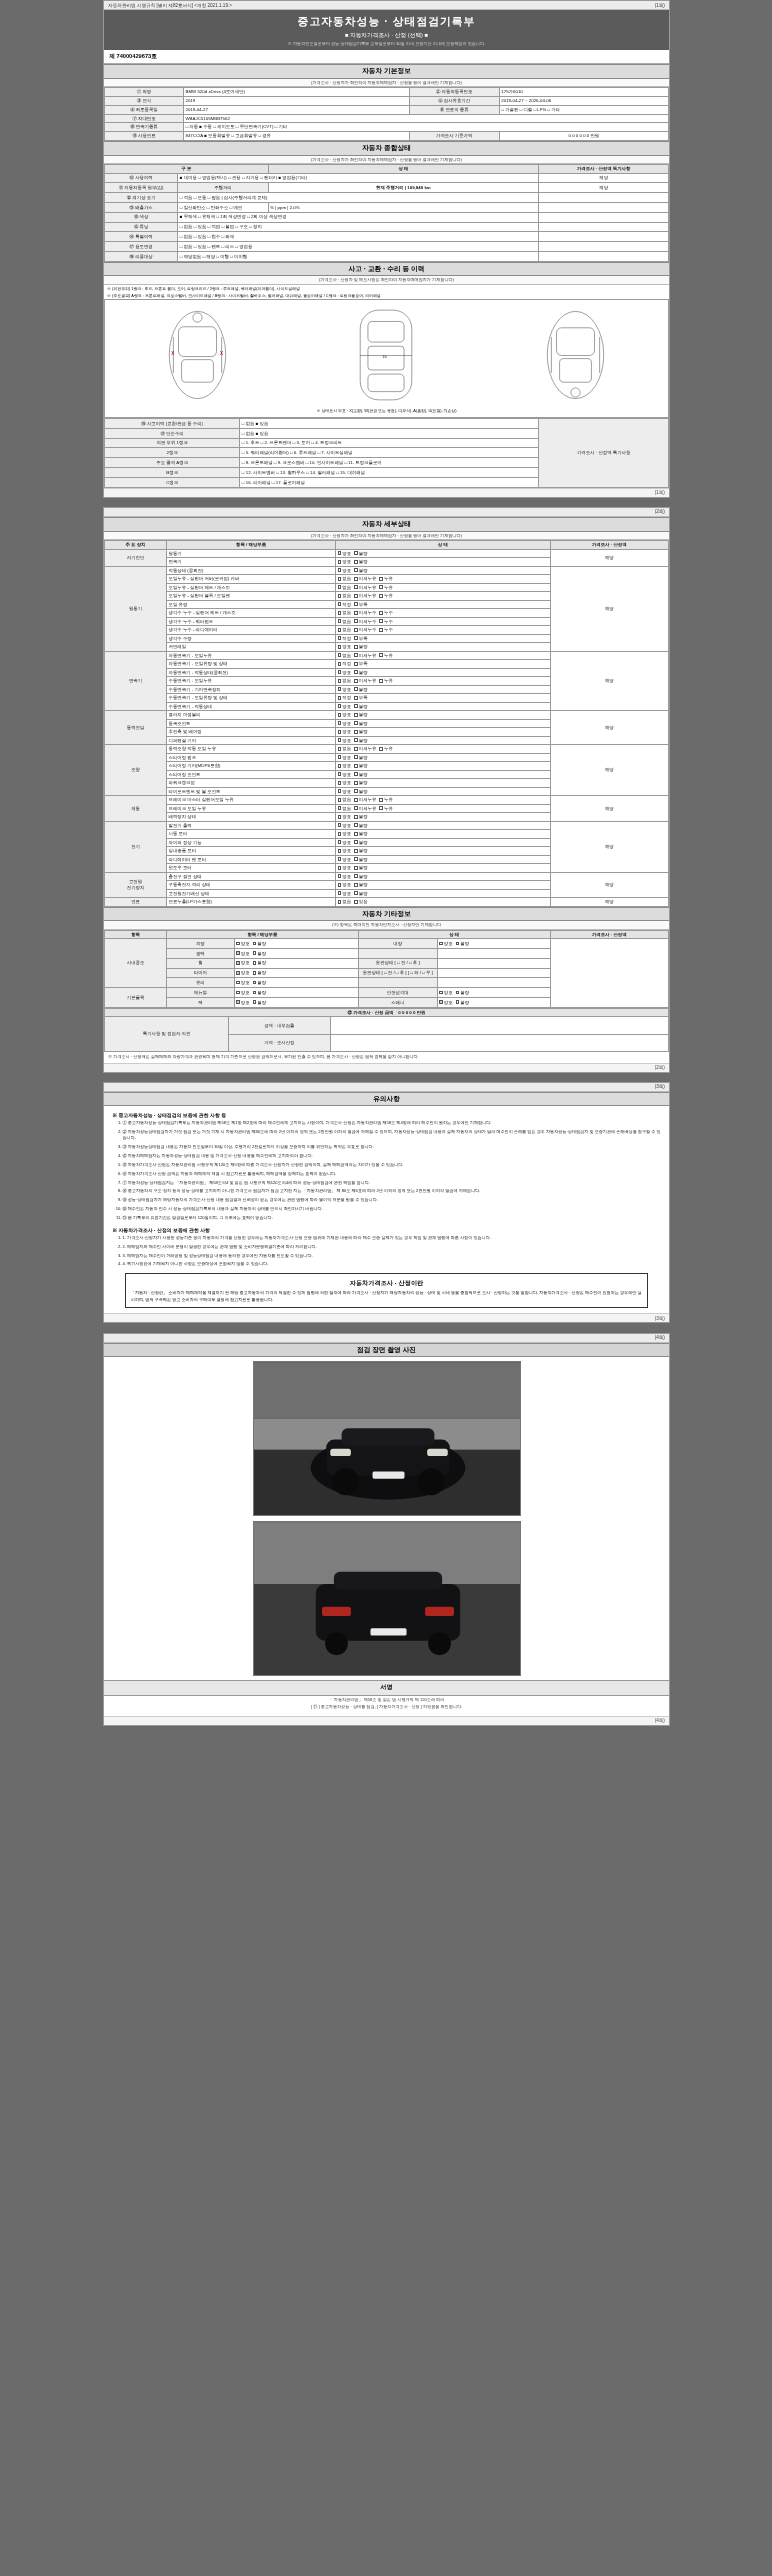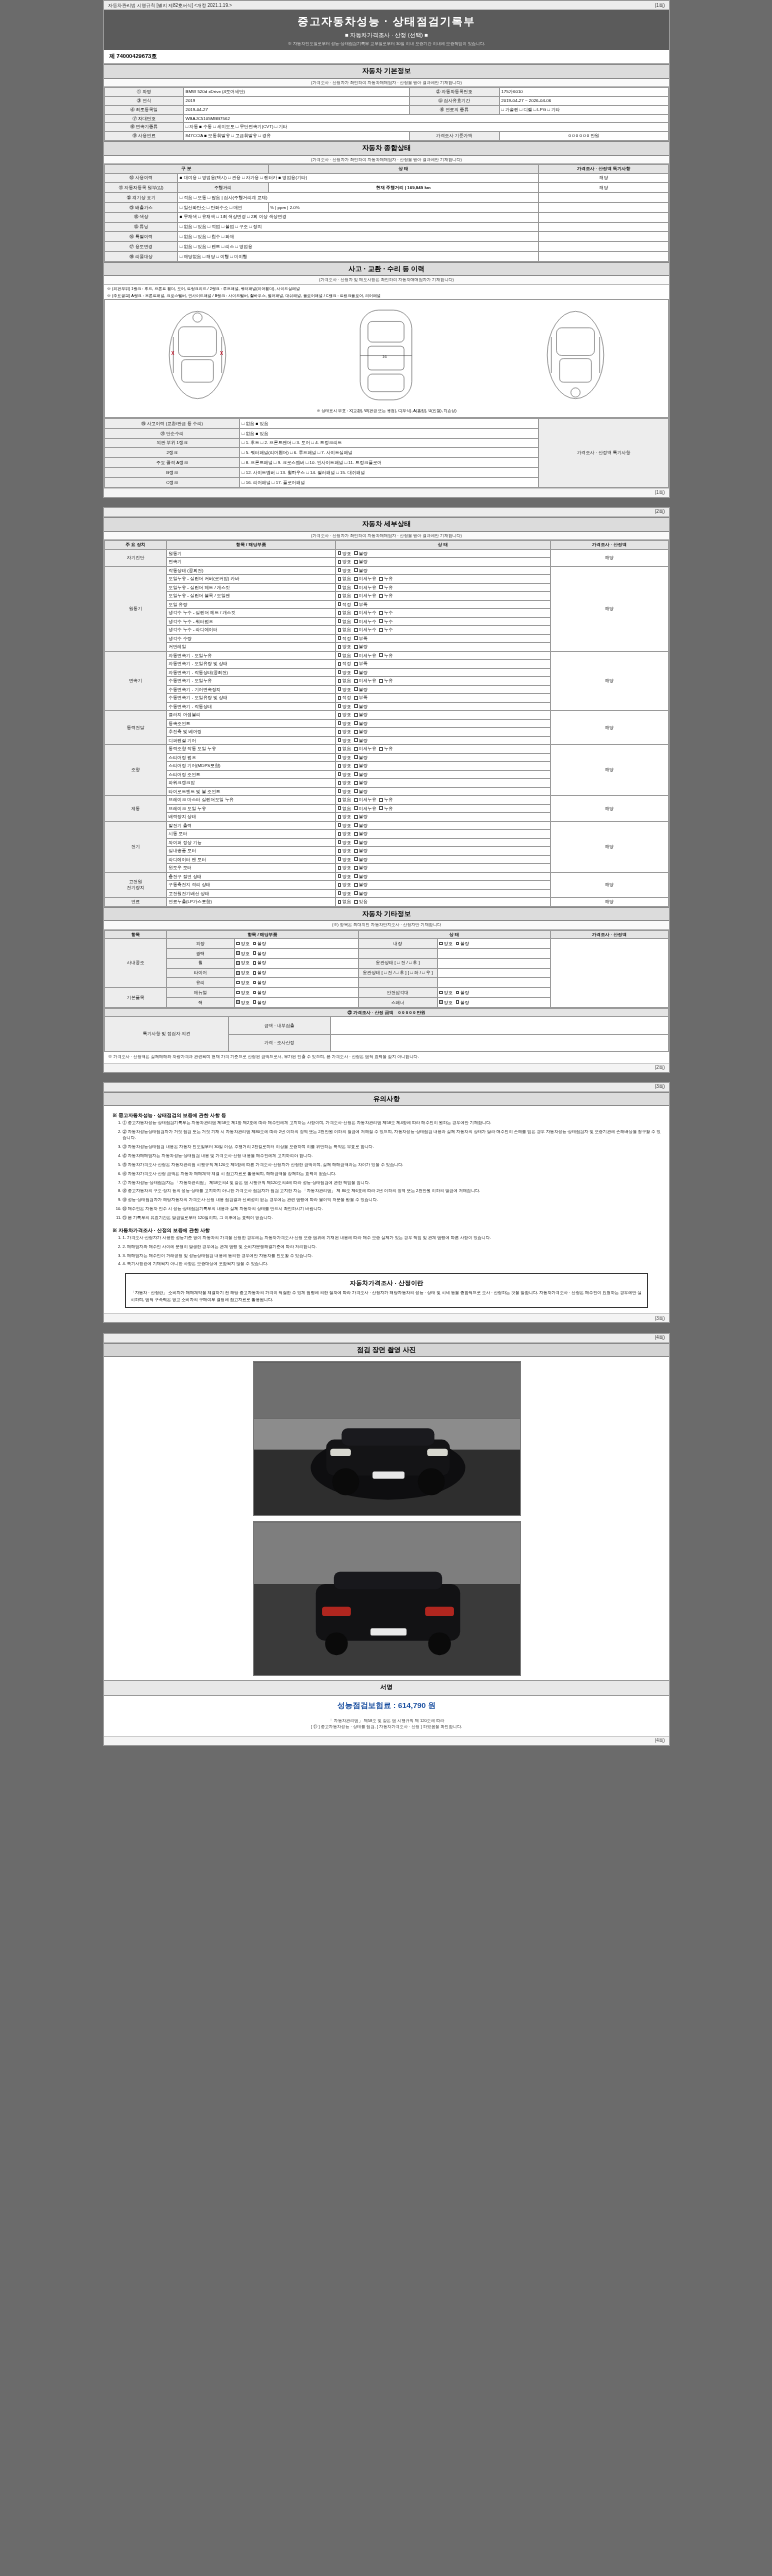--- a/index.html
+++ b/index.html
@@ -674,25 +674,20 @@
       <rect x="132" y="164" width="56" height="18" rx="5" fill="#b0261f"></rect>
       <rect x="332" y="164" width="56" height="18" rx="5" fill="#b0261f"></rect>
       <rect x="226" y="206" width="70" height="14" rx="3" fill="#eaeaea"></rect>
       <circle cx="160" cy="236" r="22" fill="#0a0a0a"></circle>
       <circle cx="360" cy="236" r="22" fill="#0a0a0a"></circle>
     </svg>
   </div>
 
   <div class="sign-band">서명</div>
 
-  <div class="price-band">
-    <span>성능점검보험료 :</span>
-    <span>614,790</span>
-    <span>원</span>
-  </div>
 
   <div class="footnote">
     <div>「 자동차관리법」 제58조 및 같은 법 시행규칙 제 120조에 따라</div>
     <div>[ ㉑ ] 중고자동차성능 · 상태를 점검, [ 자동차가격조사 · 산정 ] 하였음을 확인합니다.</div>
   </div>
 
   <div class="page-foot-strip">
     <span>(4쪽)</span>
   </div>
 </div>

